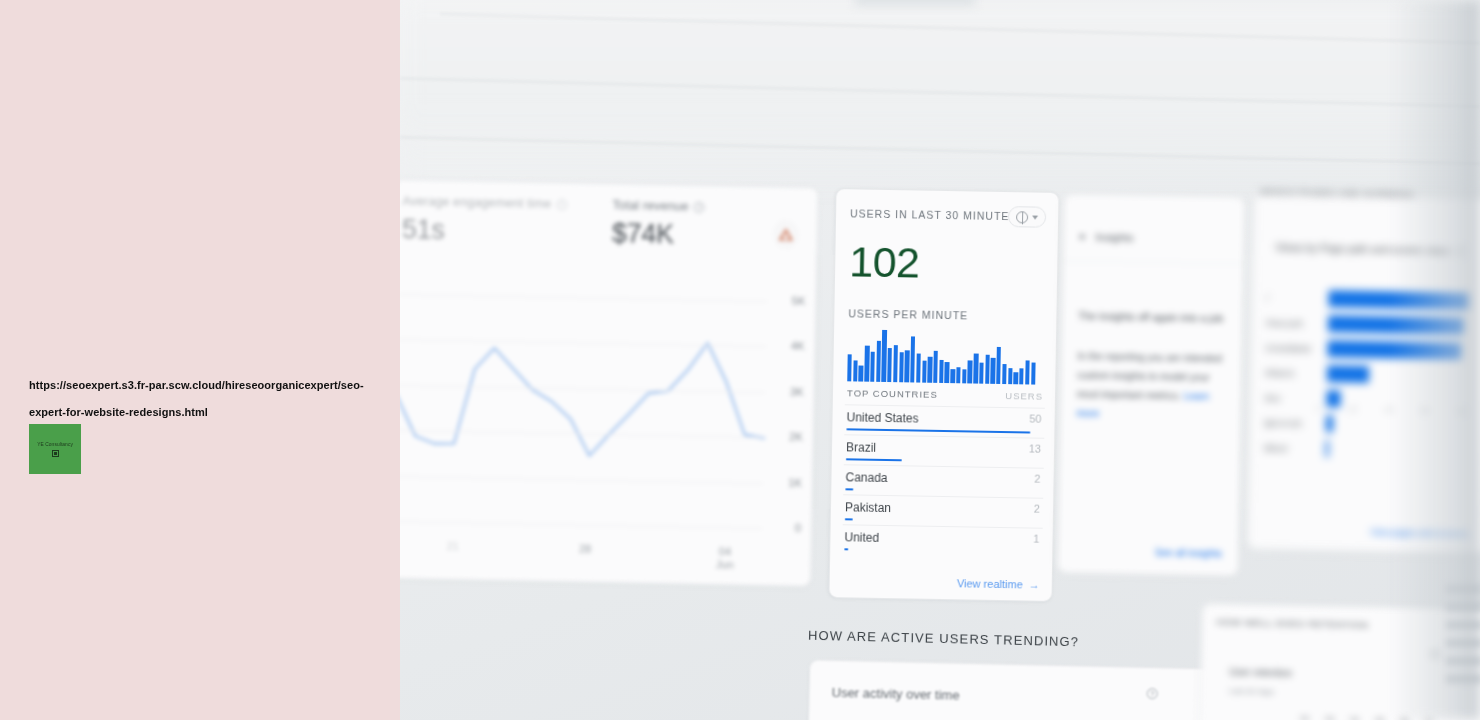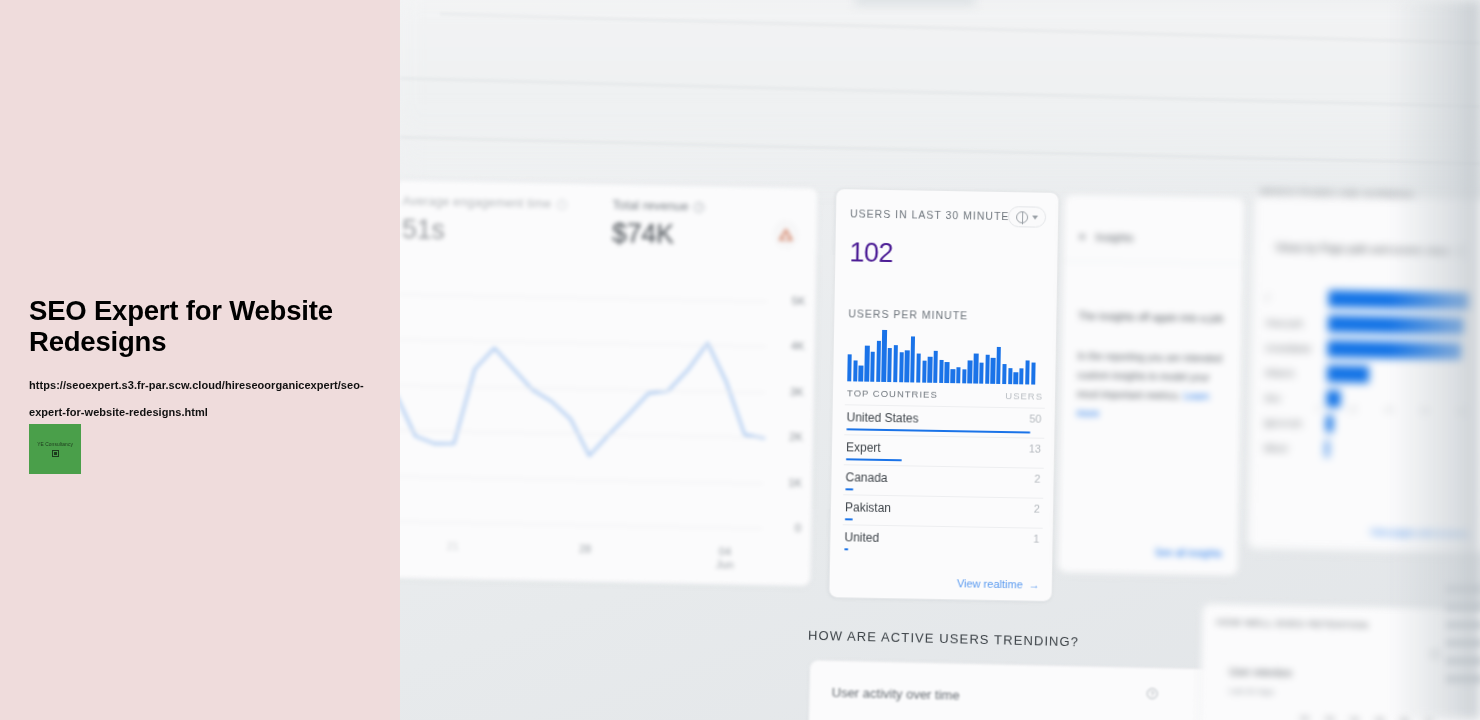--- a/index.html
+++ b/index.html
@@ -159,21 +159,21 @@
   
   #card-realtime {
     left: 432px; top: 190px; width: 224px; height: 410px;
     transform: rotate(1.0deg);
     filter: blur(0.55px);
   }
   .rt-label {
     position: absolute; font-size: 10.5px; letter-spacing: 1.0px;
     color: #6f767d; text-transform: uppercase;
   }
-  #rt-big { position: absolute; left: 14px; top: 48px; font-size: 27px; color: #4c1d95; letter-spacing: -.5px; }
+  #rt-big { position: absolute; left: 14px; top: 48px; font-size: 43px; color: #14532d; letter-spacing: -.5px; }
   .rt-pill {
     position: absolute; right: 12px; top: 14px; width: 38px; height: 21px;
     border-radius: 11px; border: 1px solid #e3e5e8; background: #fafafb;
     display: flex; align-items: center; justify-content: center; gap: 4px;
   }
   .rt-pill .globe {
     width: 12px; height: 12px; border-radius: 50%; border: 1.2px solid #9aa0a6; position: relative;
   }
   .rt-pill .globe::after {
     content: ""; position: absolute; left: 4.6px; top: -1px; width: 1.2px; height: 13px;
@@ -270,21 +270,20 @@
   #far-right-strip {
     position: absolute; left: 1046px; top: 585px; width: 36px; height: 135px;
     filter: blur(3.6px);
   }
   #far-right-strip .frs-line { height: 8px; margin-bottom: 10px; background: #c9ced3; }
 </style>
 </head>
 <body>
 
 <div id="left-panel">
-  <div id="page-title">SEO Expert for Website Redesigns</div>
   <div id="page-url">https://seoexpert.s3.fr-par.scw.cloud/hireseoorganicexpert/seo-expert-for-website-redesigns.html</div>
   <div id="brand-logo">
     <div class="brand-name">YE Consultancy</div>
     <div class="brand-mark"></div>
   </div>
 </div>
 
 <div id="photo">
   <div class="haze-top"></div>
   <div class="haze-seam-a"></div>
@@ -375,21 +374,21 @@
         <span>TOP COUNTRIES</span>
         <span class="users-col">USERS</span>
       </div>
       <div id="countries-rows">
           <div class="ct-row">
             <span class="c-name">United States</span>
             <span class="c-val">50</span>
             <span class="c-bar" style="width: 92%; background: rgb(26, 115, 232);"></span>
           </div>
           <div class="ct-row">
-            <span class="c-name">Expert</span>
+            <span class="c-name">Brazil</span>
             <span class="c-val">13</span>
             <span class="c-bar" style="width: 28%; background: rgb(26, 115, 232);"></span>
           </div>
           <div class="ct-row">
             <span class="c-name">Canada</span>
             <span class="c-val">2</span>
             <span class="c-bar" style="width: 4%; background: rgb(26, 115, 232);"></span>
           </div>
           <div class="ct-row">
             <span class="c-name">Pakistan</span>

